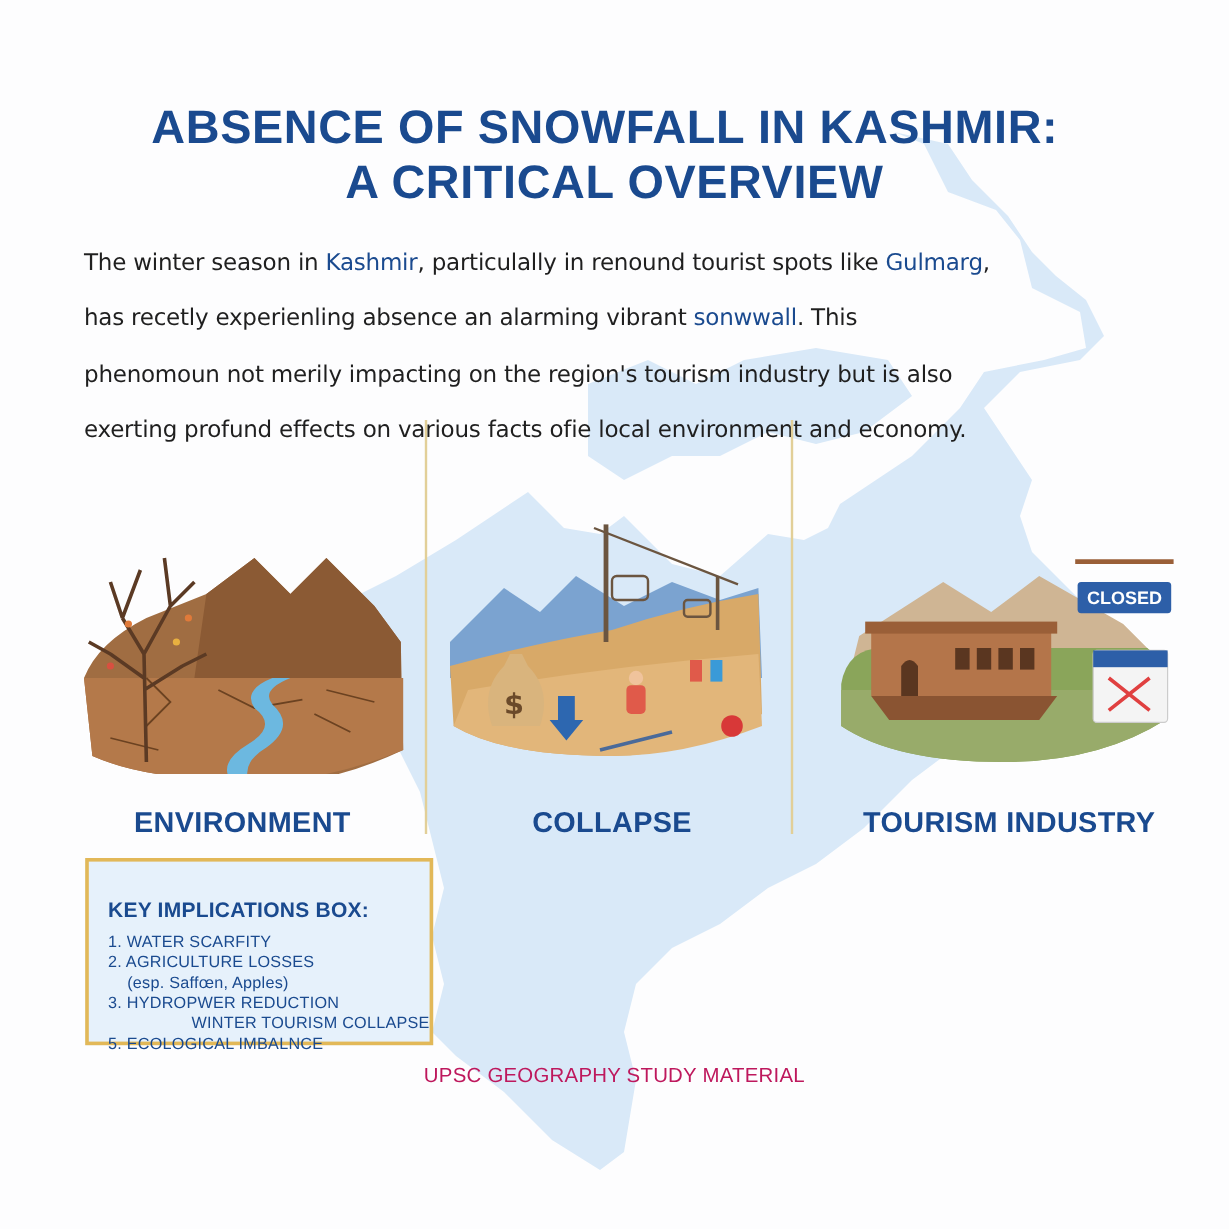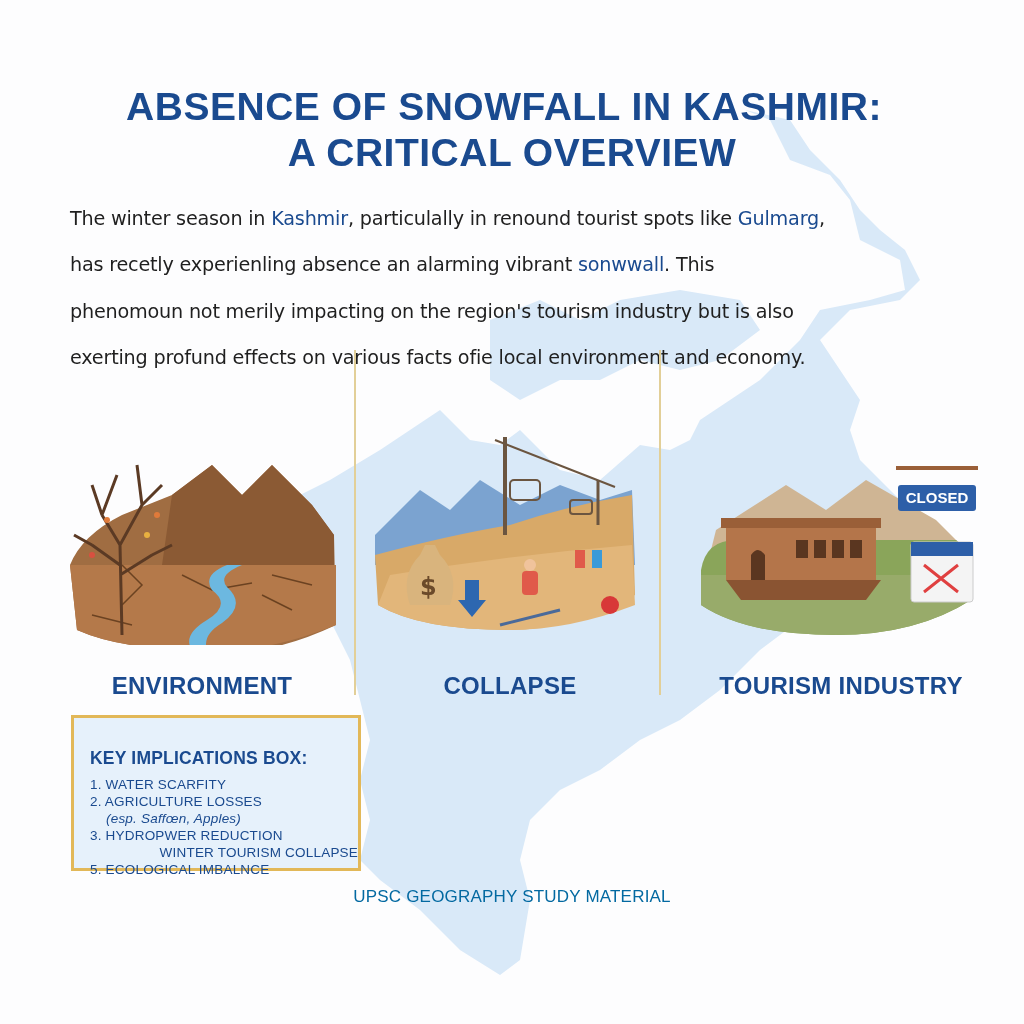--- a/index.html
+++ b/index.html
@@ -32,26 +32,26 @@
     font-weight: bold; font-size: 24px; color: #1a4a8f; letter-spacing: 0.3px;
   }
 
   .implications {
     position: absolute; left: 71px; top: 715px; width: 290px; height: 156px;
     border: 3px solid #e2b858; background: rgba(226,238,250,0.85); z-index: 2;
     padding: 30px 0 0 16px; color: #1a4a8f; font-family: "Liberation Sans", sans-serif;
   }
   .implications .box-title { font-weight: bold; font-size: 17.5px; margin-bottom: 7px; letter-spacing: 0.2px; }
   .implications .item { font-size: 13.5px; line-height: 17px; font-weight: normal; letter-spacing: 0.2px; }
-  .implications .item.sub { font-weight: normal; padding-left: 16px; font-style: italic; }
+  .implications .item.sub { font-weight: normal; padding-left: 16px; }
   .implications .item.indent { padding-left: 16px; text-align: right; }
 
   .footer {
     position: absolute; left: 0; width: 1024px; top: 887px; text-align: center; z-index: 2;
-    font-family: "Liberation Sans", sans-serif; font-size: 17px; color: #0369a1; letter-spacing: 0.2px;
+    font-family: "Liberation Sans", sans-serif; font-size: 17px; color: #be185d; letter-spacing: 0.2px;
   }
 </style>
 </head>
 <body>
 
 <svg class="map-bg" viewBox="0 0 1024 1024">
   <path fill="#d9e9f8" d="M745 110 L770 120 L790 160 L830 175 L850 200 L860 240 L900 260 L905 290 L870 300 L820 310 L800 340 L760 380 L730 400 L700 420 L690 440 L670 450 L640 445 L600 480 L560 470 L520 430 L500 445 L470 440 L440 410 L410 430 L380 450 L330 480 L290 500 L250 510 L240 520 L250 560 L300 580 L330 620 L350 660 L360 700 L370 740 L360 780 L370 820 L360 860 L380 880 L420 910 L460 950 L500 975 L520 960 L530 900 L520 860 L530 820 L560 790 L600 770 L640 740 L680 720 L720 690 L760 650 L800 620 L830 580 L860 560 L880 530 L900 500 L880 480 L860 460 L850 430 L860 400 L840 370 L820 340 L850 310 L900 300 L920 280 L905 250 L880 230 L860 210 L840 180 L810 150 L790 120 Z"></path>
   <path fill="#d9e9f8" d="M490 320 L540 300 L580 320 L620 300 L680 290 L740 300 L760 330 L720 360 L680 370 L640 360 L600 380 L560 380 L520 400 L490 380 Z"></path>
 </svg>
 

